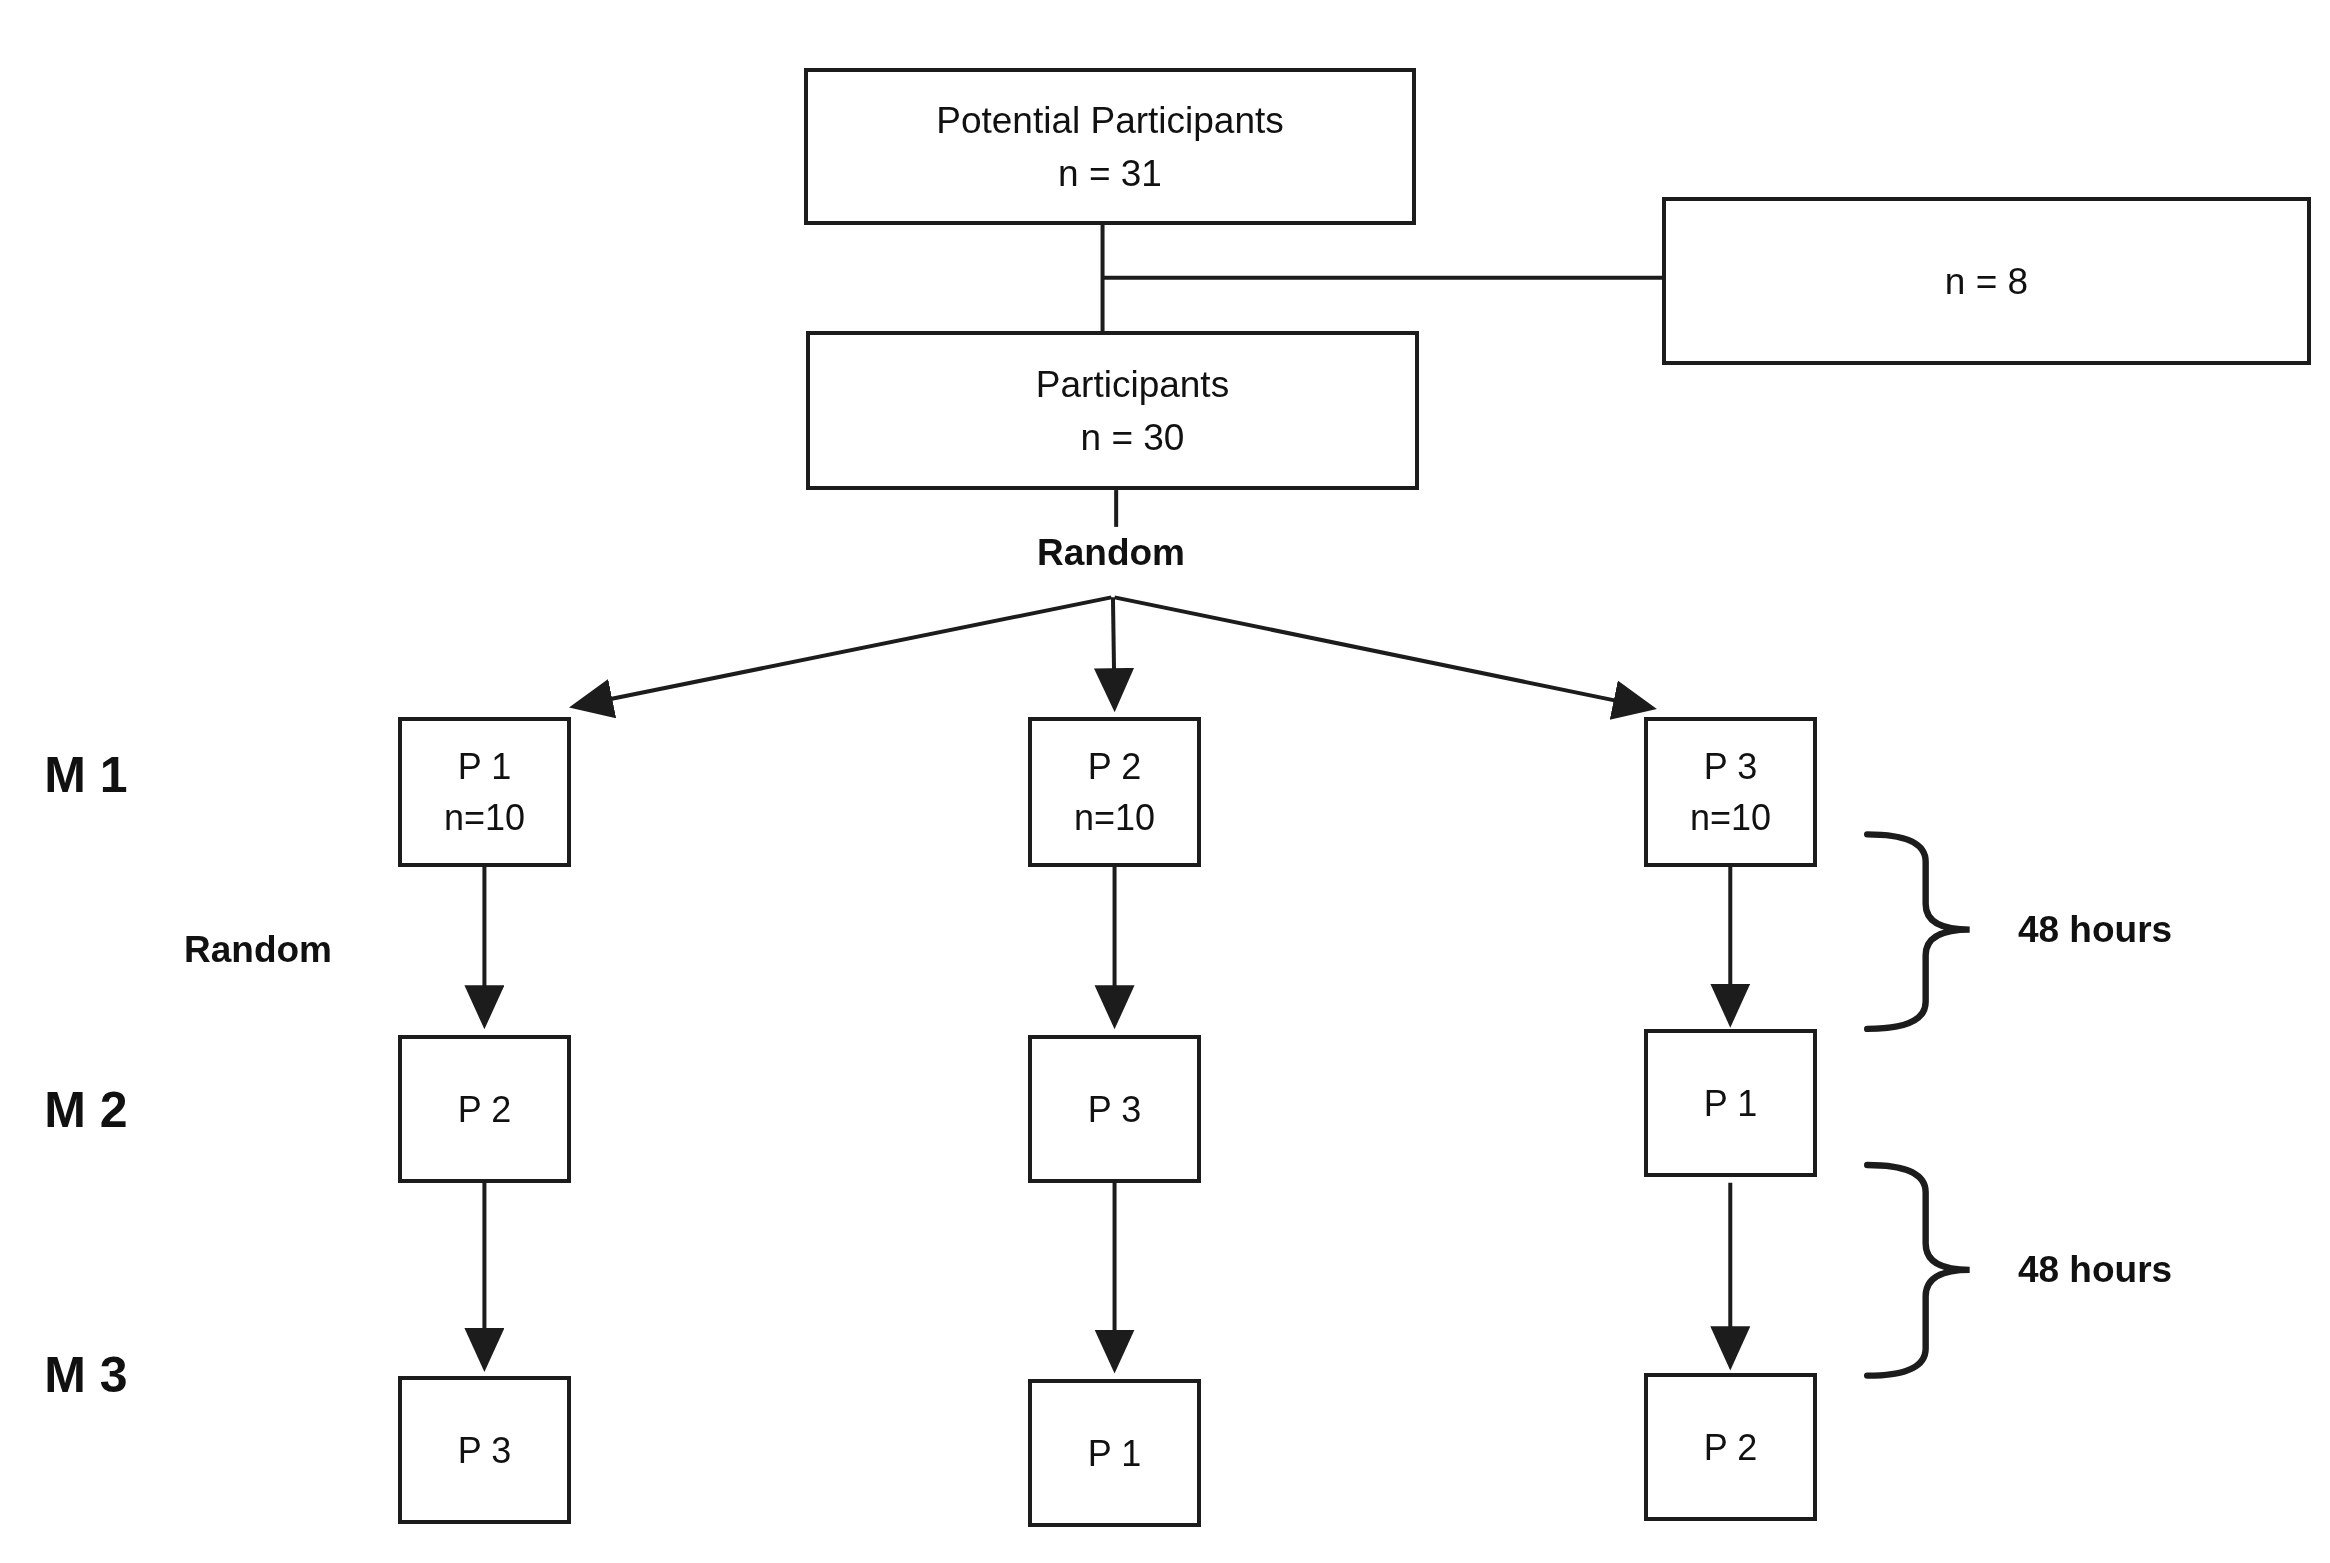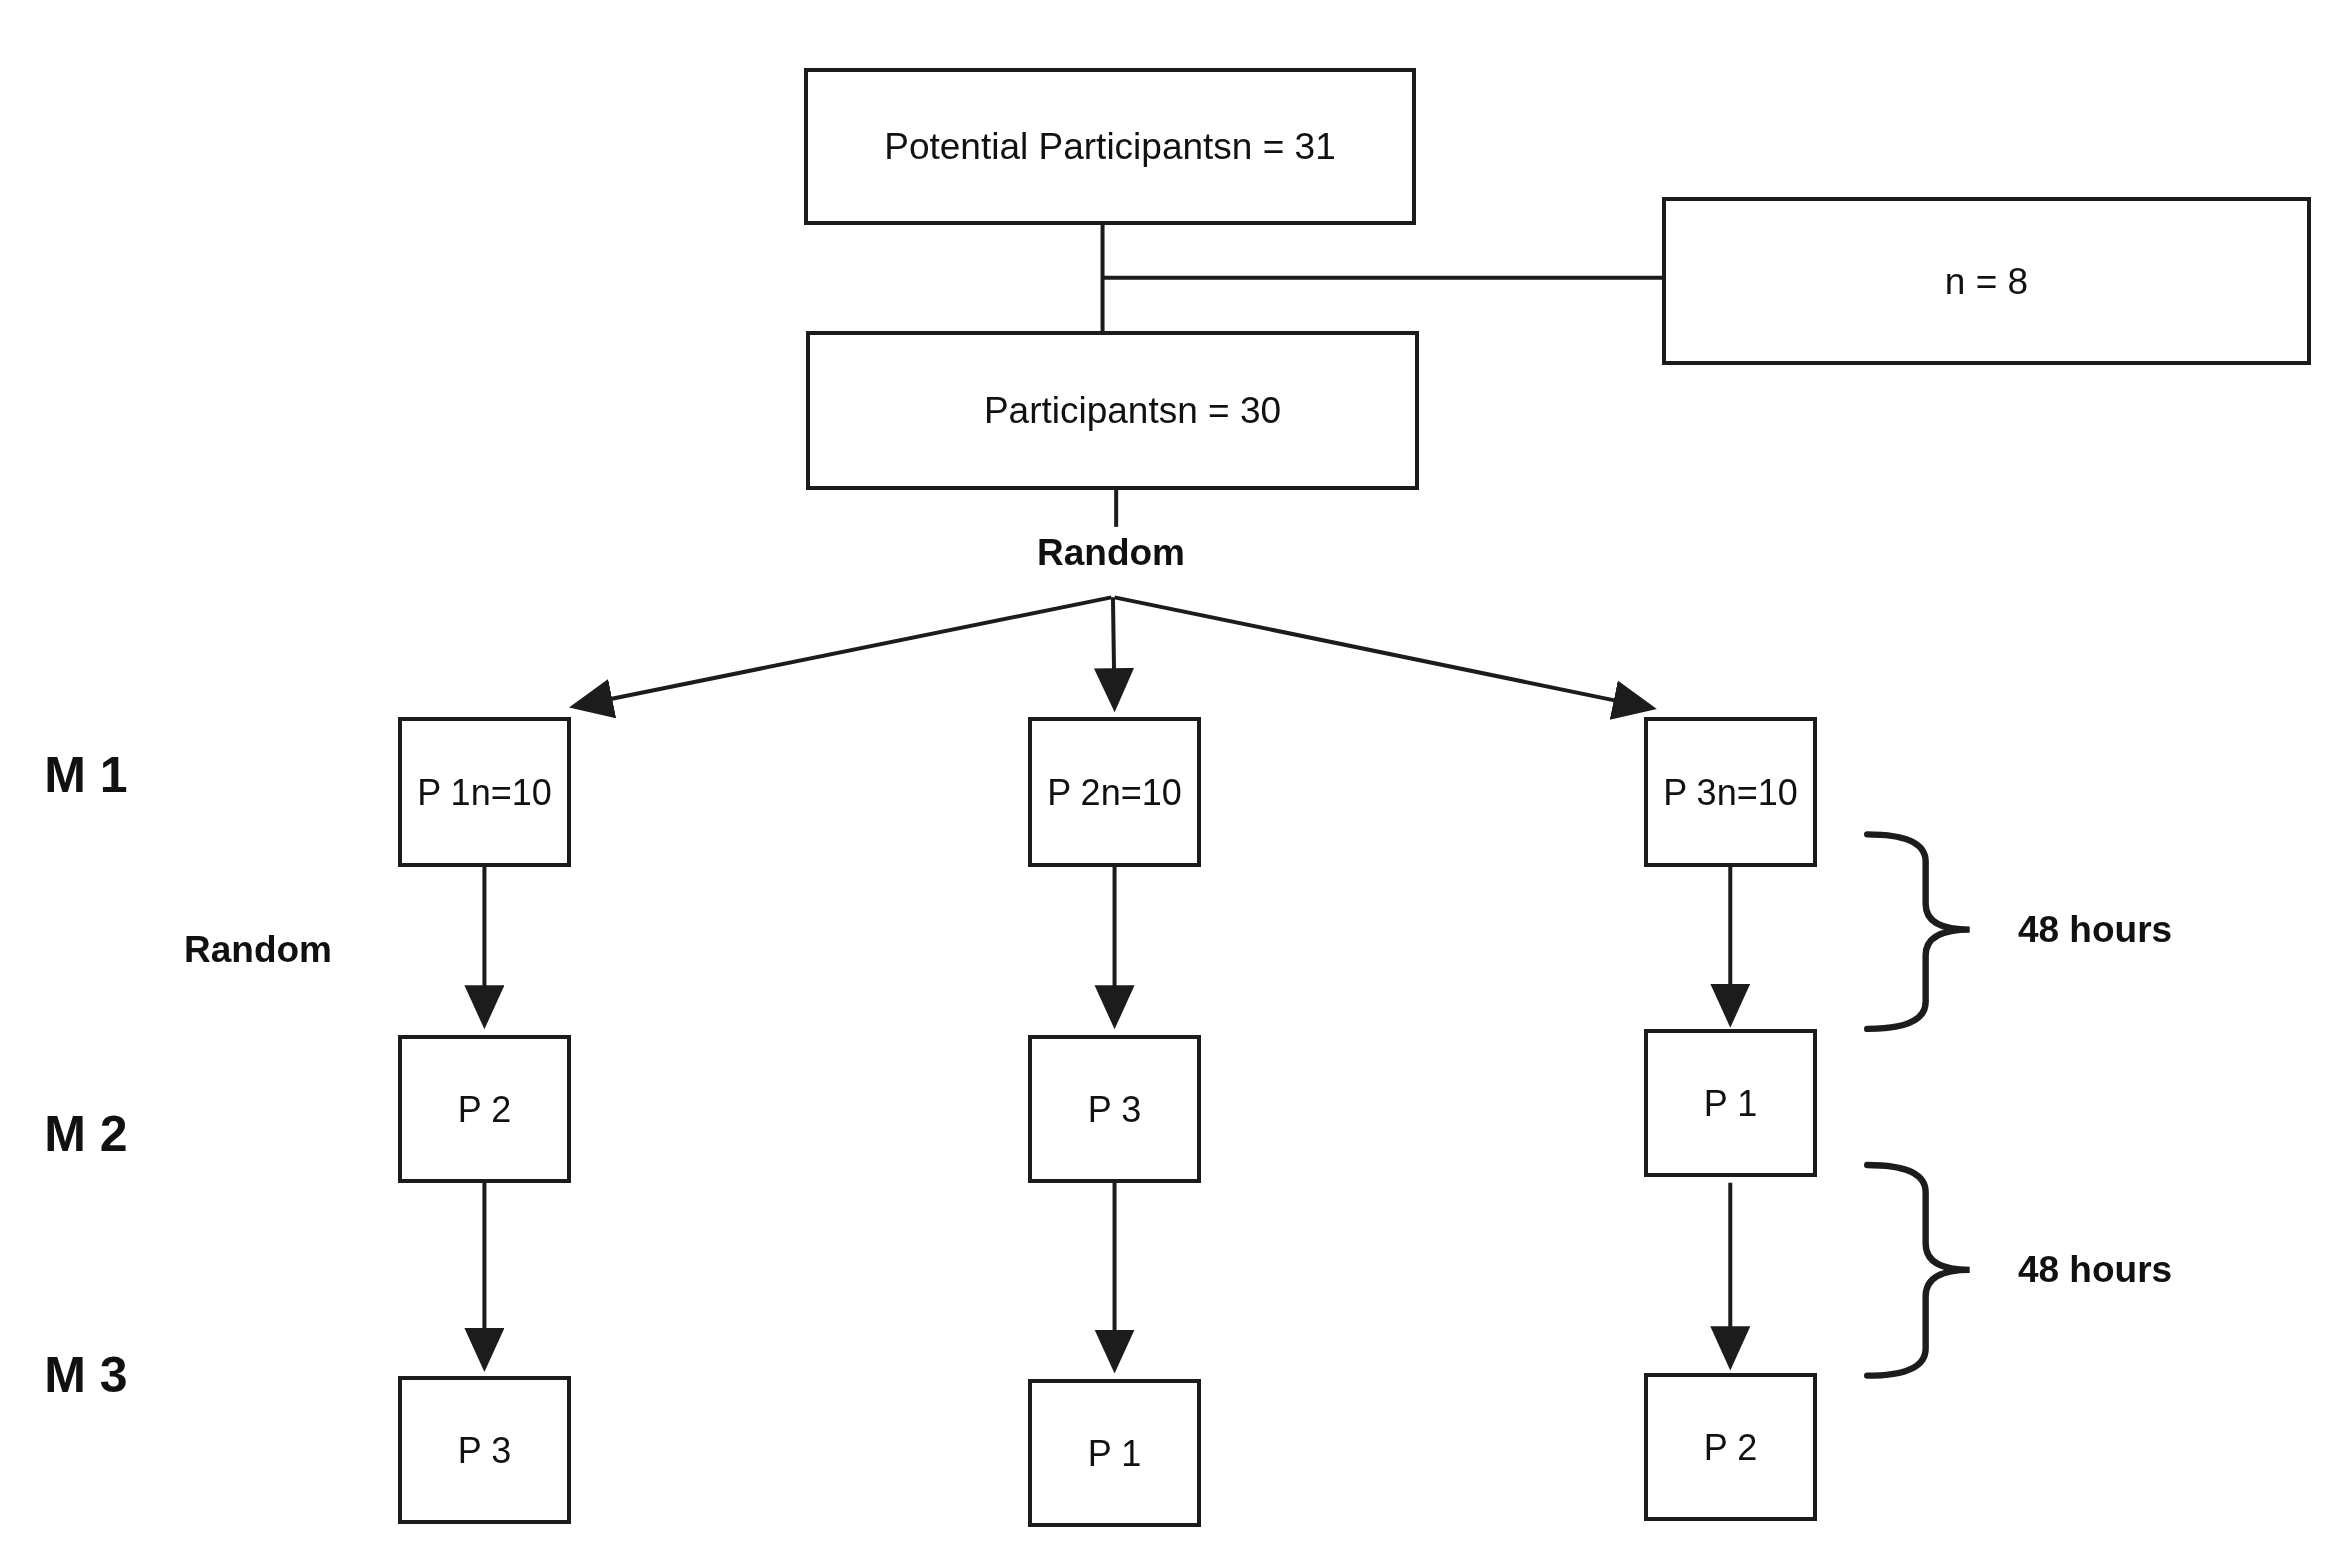--- a/index.html
+++ b/index.html
@@ -15,20 +15,21 @@
   svg.connector-layer {
     position: absolute;
     left: 0; top: 0;
     width: 2330px; height: 1563px;
   }
   .box {
     position: absolute;
     border: 4.8px solid #1c1c1c;
     background: #ffffff;
     display: flex;
+    flex-direction: column;
     align-items: center;
     justify-content: center;
     text-align: center;
     box-sizing: border-box;
   }
   .box-big  { font-size: 37px; line-height: 53px; }
   .box-small{ font-size: 36px; line-height: 51px; }
   .row-label {
     position: absolute;
     transform: translate(-50%, -50%);
@@ -91,21 +92,21 @@
   <div class="box box-big" style="left:806px; top:331px; width:613px; height:159px;padding-left:40px;">
     <div>Participants</div>
     <div>n = 30</div>
   </div>
 
   <div class="float-label" style="left:1111px; top:553px;">Random</div>
 
   <div class="float-label" style="left:258px; top:950px;">Random</div>
 
   <div class="row-label" style="left:86px; top:775px;">M 1</div>
-  <div class="row-label" style="left:86px; top:1110px;margin-top:24px;">M 2</div>
+  <div class="row-label" style="left:86px; top:1110px;">M 2</div>
   <div class="row-label" style="left:86px; top:1354px;margin-top:21px;">M 3</div>
 
   <div class="box box-small" style="left:398px; top:717px; width:173px; height:150px;">
     <div>P 1</div>
     <div>n=10</div>
   </div>
   <div class="box box-small" style="left:1028px; top:717px; width:173px; height:150px;">
     <div>P 2</div>
     <div>n=10</div>
   </div>

